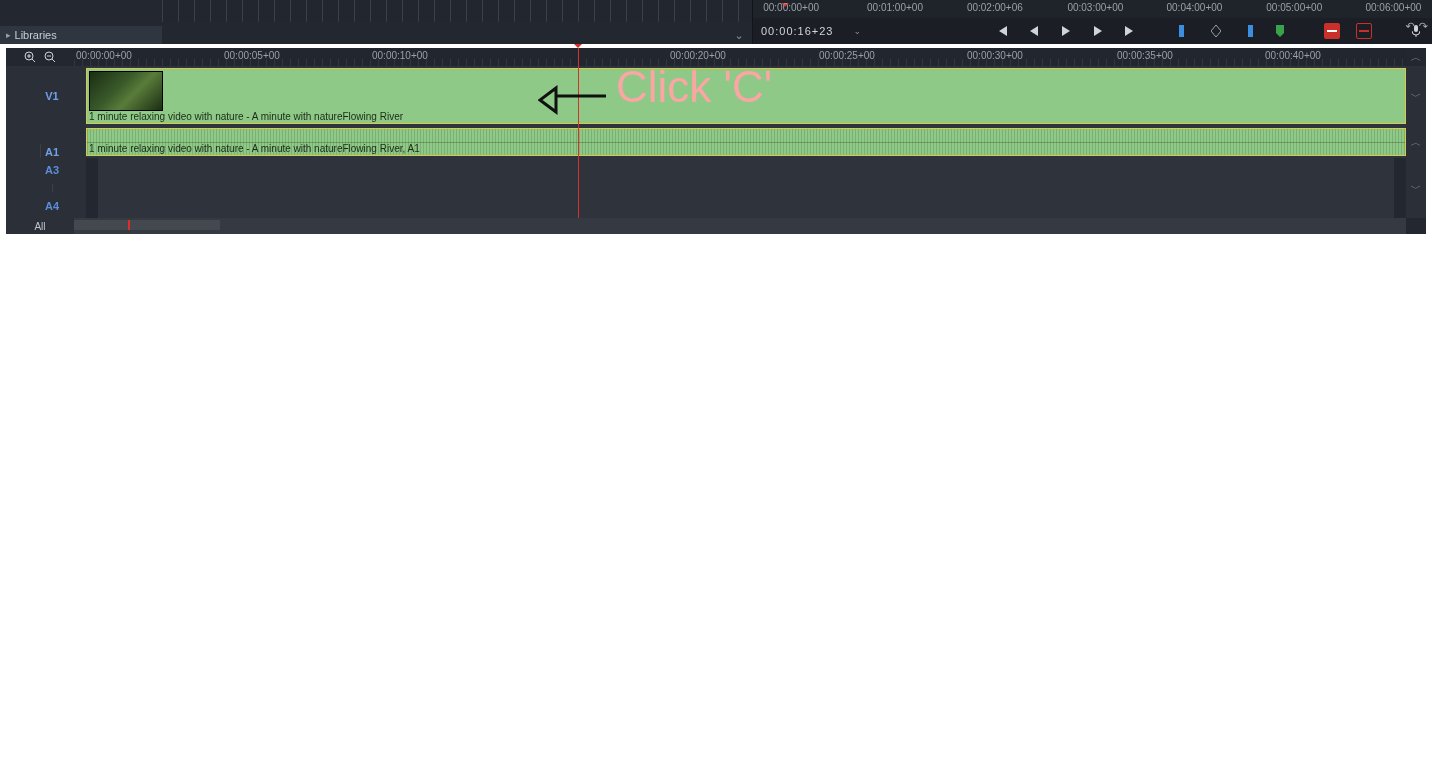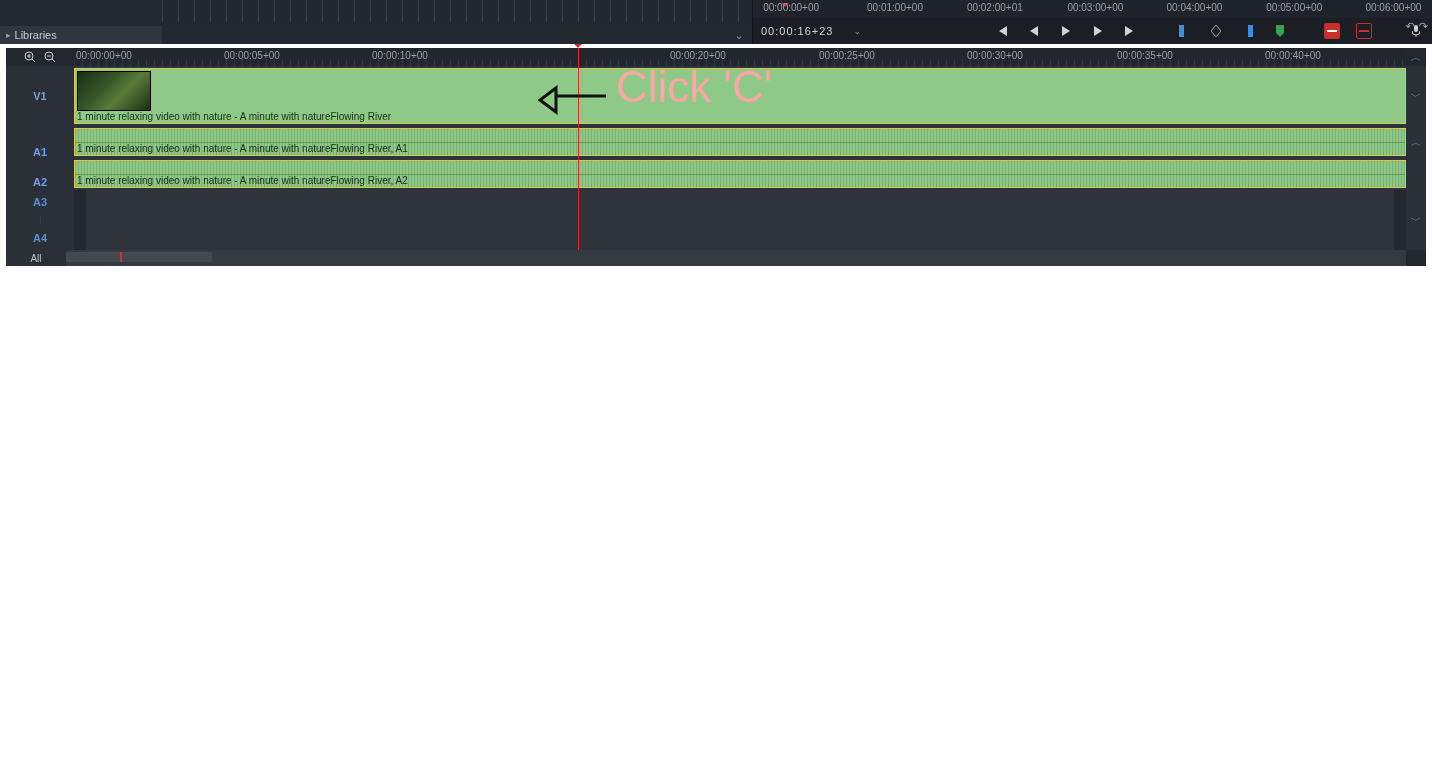--- a/index.html
+++ b/index.html
@@ -29,38 +29,38 @@
   .und{position:absolute;right:4px;top:2px;display:flex;gap:4px;color:#a8adb5;}
   .timeline-wrap{background:#23272f;margin:4px 6px 0 6px;}
   .tl-ruler-row{height:18px;display:flex;}
   .tl-ruler-row .zoomcell{width:68px;display:flex;align-items:center;justify-content:center;gap:8px;}
   .tl-ruler-row .ruler{flex:1;position:relative;background:#22262e;}
   .tl-ruler-row .ruler .ticks{position:absolute;inset:0;bottom:0;background:
     repeating-linear-gradient(to right,#3b404a 0 1px,transparent 1px 8px);opacity:.6;top:11px;}
   .tl-ruler-row .ruler .lbl{position:absolute;top:2px;font-size:10px;color:#9aa0a8;white-space:nowrap;}
   .tl-ruler-row .opts{width:20px;display:flex;align-items:center;justify-content:center;color:#7c828b;}
   .track-row{display:flex;}
-  .track-row .head{width:68px;background:#2b2f37;display:flex;align-items:center;justify-content:center;font-weight:bold;color:#5b8ddb;position:relative;}
+  .track-row .head{width:68px;background:#2b2f37;display:flex;align-items:center;justify-content:center;font-weight:bold;color:#5b8ddb;position:relative;padding-left:12px;}
   .track-row .head.sel{color:#6fa0e8;}
   .track-row .head .bar{position:absolute;left:34px;width:1px;background:#3a3f49;}
   .track-row .lane{flex:1;position:relative;background:#2e333c;}
   .track-row .opts{width:20px;background:#2b2f37;display:flex;align-items:center;justify-content:center;color:#7c828b;}
   .clip{position:absolute;left:0;right:0;background:#8ec987;border:1px solid #d9c94a;box-sizing:border-box;}
   .clip .label{position:absolute;left:2px;bottom:1px;font-size:10px;color:#1c2b18;white-space:nowrap;}
   .v-clip{top:2px;bottom:2px;}
   .thumb{position:absolute;left:2px;top:2px;width:72px;height:38px;background:linear-gradient(135deg,#1b2e13 0%,#3a5a2a 40%,#5a7c3a 60%,#1b2e13 100%);border:1px solid #000;}
   .a-clip{top:2px;bottom:2px;}
   .a-clip .wave{position:absolute;left:0;right:0;top:0;bottom:0;background:
     repeating-linear-gradient(to right,rgba(30,60,20,.5) 0 1px,transparent 1px 3px);opacity:.35;}
   .a-clip .mid{position:absolute;left:0;right:0;top:50%;height:1px;background:#4a6a3c;opacity:.5;}
   .playhead{position:absolute;top:0;width:1px;background:#d9302a;z-index:5;}
   .playhead .knob{position:absolute;top:-4px;left:-4px;border:4px solid transparent;border-top-color:#d9302a;}
   .empty-lane{background:#343942;}
   .all-row{height:16px;display:flex;}
-  .all-row .head{width:60px;background:#2b2f37;display:flex;align-items:center;justify-content:center;color:#c0c6ce;font-size:10px;}
+  .all-row .head{width:68px;background:#2b2f37;display:flex;align-items:center;justify-content:center;color:#c0c6ce;font-size:10px;}
   .all-row .scroll-area{flex:1;background:#343942;position:relative;}
   .scroll-thumb{position:absolute;top:2px;height:10px;background:#44494f;border-radius:1px;}
   .scroll-red{position:absolute;top:2px;height:10px;width:2px;background:#d9302a;}
   .annot{position:absolute;z-index:20;pointer-events:none;}
   .annot-text{font-family:"Segoe UI",Arial,sans-serif;font-size:44px;color:#fca5a5;white-space:nowrap;}
   .arrow{position:absolute;}
   .zoom-ico{width:12px;height:12px;display:inline-block;}
 </style>
 </head>
 <body>
@@ -80,21 +80,21 @@
         </div>
       </div>
       <div class="src-dd">⌄</div>
     </div>
 
     <div class="top-right">
       <div class="seq-ruler" id="seq-ruler">
         <div class="ph" id="seq-ph" style="left: 3.9%;"></div>
       <span class="tick" style="left: 1.5%;">00:00:00+00</span>
           <span class="tick" style="left: 16.8%;">00:01:00+00</span>
-          <span class="tick" style="left: 31.5%;">00:02:00+01</span>
+          <span class="tick" style="left: 31.5%;">00:02:00+06</span>
           <span class="tick" style="left: 46.3%;">00:03:00+00</span>
           <span class="tick" style="left: 60.9%;">00:04:00+00</span>
           <span class="tick" style="left: 75.6%;">00:05:00+00</span>
           <span class="tick" style="left: 90.2%;">00:06:00+00</span>
         </div>
       <div class="transport">
         <span class="tc">00:00:16+23</span>
         <span class="tc-dd">⌄</span>
         <span class="spacer"></span>
         <span class="tbtn">
@@ -222,33 +222,20 @@
       <div class="lane">
         <div class="clip a-clip">
           <div class="wave"></div>
             <div class="mid"></div>
           <div class="label">1 minute relaxing video with nature - A minute with natureFlowing River, A1</div>
         </div>
       </div>
       <div class="opts">︿</div>
     </div>
 
-    <div class="track-row" style="height:32px;">
-      <div class="head sel" style="align-items:flex-end;padding-bottom:2px;">
-          <span>A2</span>
-        </div>
-      <div class="lane">
-        <div class="clip a-clip">
-          <div class="wave"></div>
-            <div class="mid"></div>
-          <div class="label">1 minute relaxing video with nature - A minute with natureFlowing River, A2</div>
-        </div>
-      </div>
-      <div class="opts"></div>
-    </div>
 
     <div class="track-row" style="height:60px;gap:12px;">
       <div class="head" style="flex-direction:column;gap:8px;">
         <span>A3</span>
         <span style="width:1px;height:8px;background:#3a3f49;"></span>
         <span>A4</span>
       </div>
       <div class="lane empty-lane"></div>
       <div class="opts">﹀</div>
     </div>

